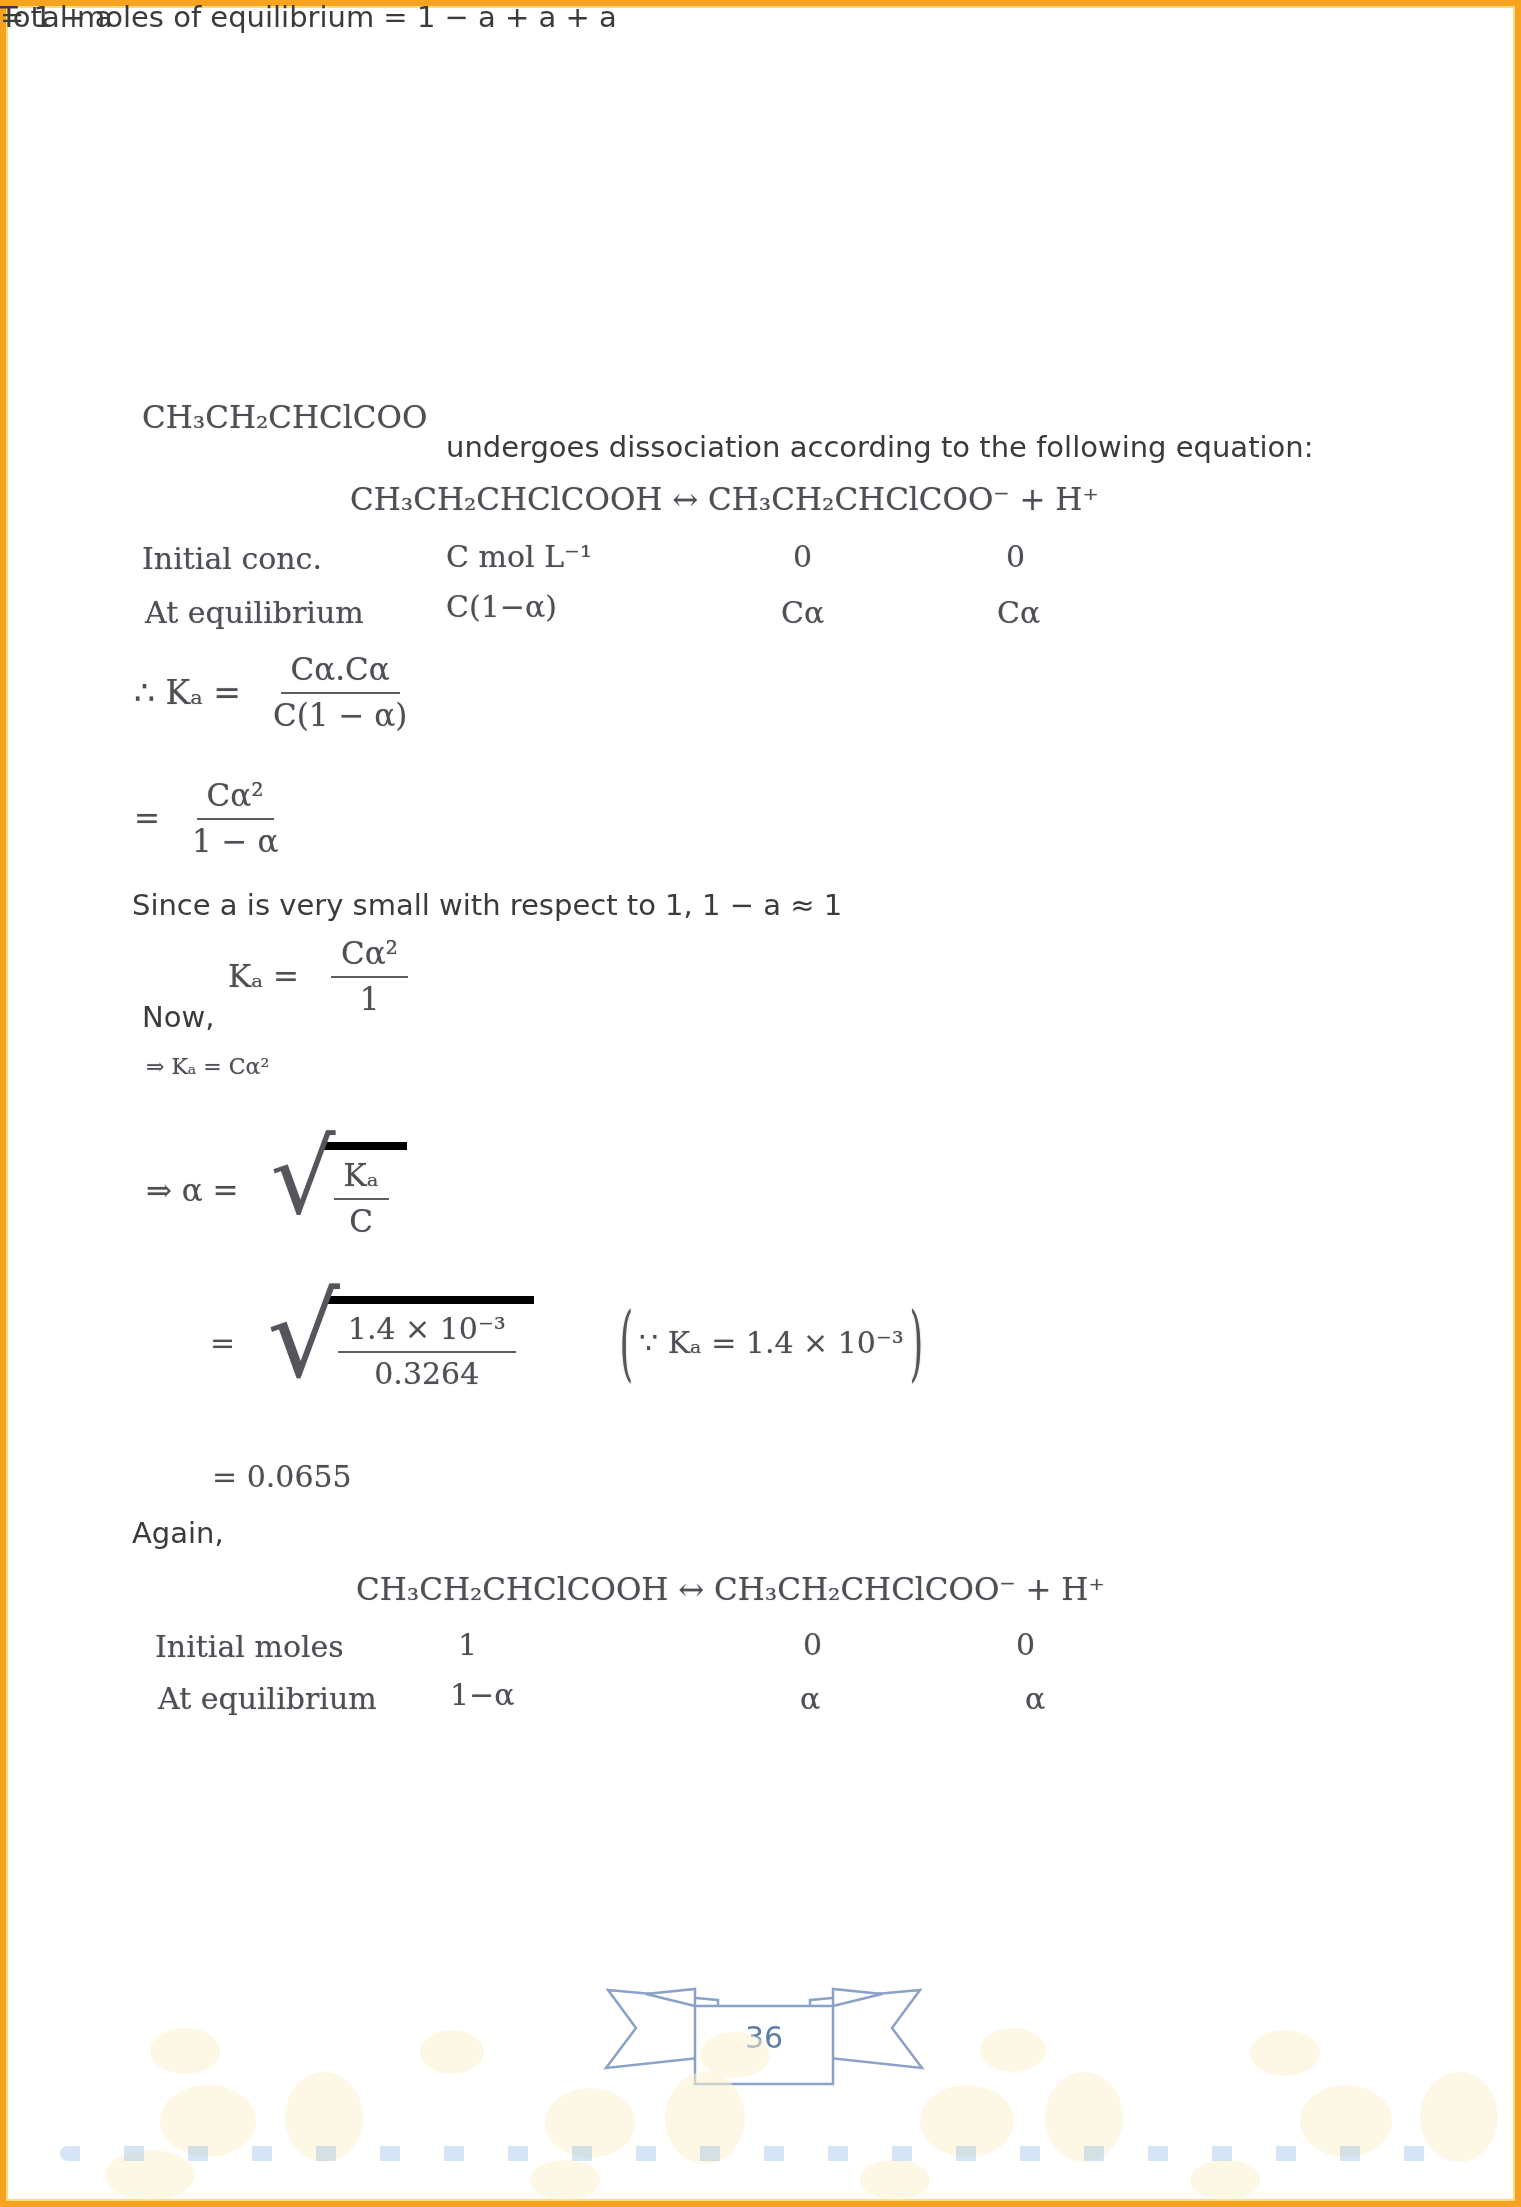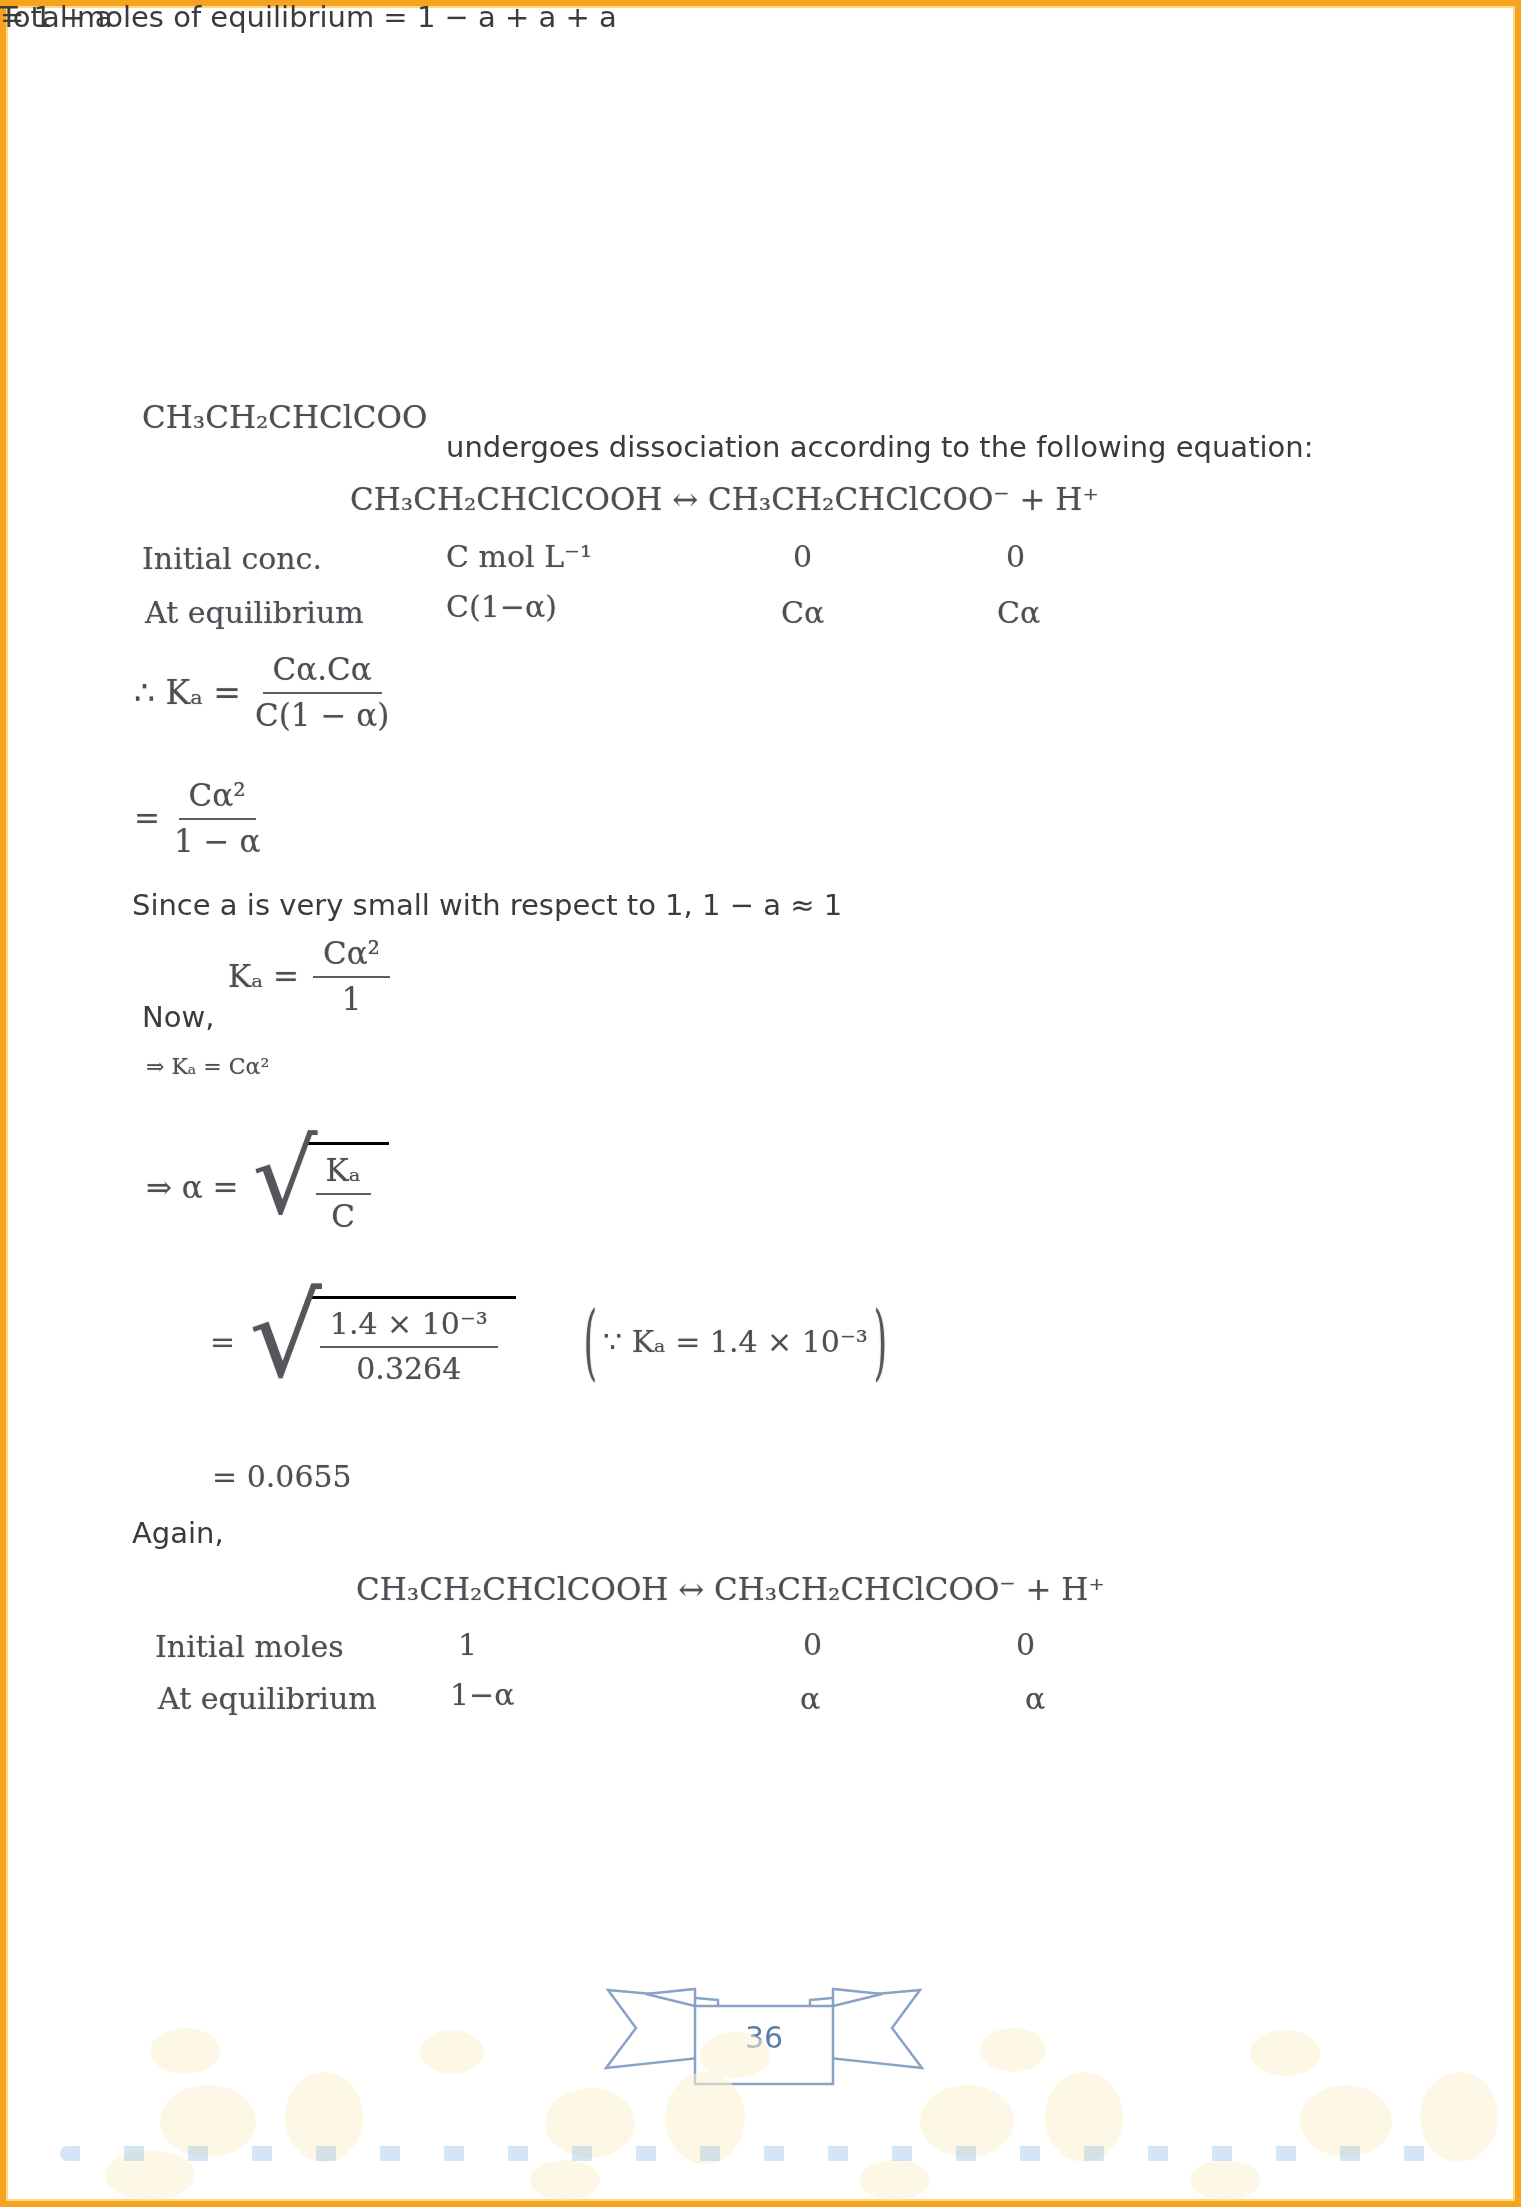--- a/index.html
+++ b/index.html
@@ -16,30 +16,30 @@
   .scan{
     color:#4E4F55;
     text-shadow:0 0 1px rgba(90,90,100,.55);
     font-size:31px;line-height:1.15;white-space:nowrap;
   }
   .it{}
   .typed{
     font-family:"DejaVu Sans","Liberation Sans",sans-serif;
     color:#3B3B3B;font-size:29px;line-height:1.2;white-space:nowrap;
   }
-  .eqrow{display:flex;align-items:center;gap:14px;}
+  .eqrow{display:flex;align-items:center;gap:32px;}
   .frac{display:inline-flex;flex-direction:column;align-items:center;text-align:center;}
   .frac .num{display:block;padding:0 10px 4px;border-bottom:2px solid #5D5E64;}
   .frac .den{display:block;padding-top:4px;}
   .root{display:inline-flex;align-items:flex-start;}
   .root .rad{
     font-family:"DejaVu Sans","Liberation Sans",sans-serif;
     line-height:.82;color:#55565C;transform:translateY(-6px);
   }
-  .root .body{border-top:3px solid #000000;padding:8px 18px 0 10px;margin-left:-12px;}
+  .root .body{border-top:8px solid #000000;padding:8px 18px 0 10px;margin-left:-12px;}
   .bigp{display:inline-block;font-size:34px;transform:scaleY(2.4);color:#55565C;padding:0 2px;}
   .note{display:inline-flex;align-items:center;gap:4px;margin-left:52px;}
   
   #lead-formula{left:142px;top:400px;}
   #lead-text{left:446px;top:430px;}
   #eq1{left:350px;top:482px;}
   #t1r1-label{left:142px;top:542px;font-size:30px;}
   #t1r1-c1{left:446px;top:540px;font-size:30px;}
   #t1r1-c2{left:793px;top:540px;font-size:30px;}
   #t1r1-c3{left:1006px;top:540px;font-size:30px;}

